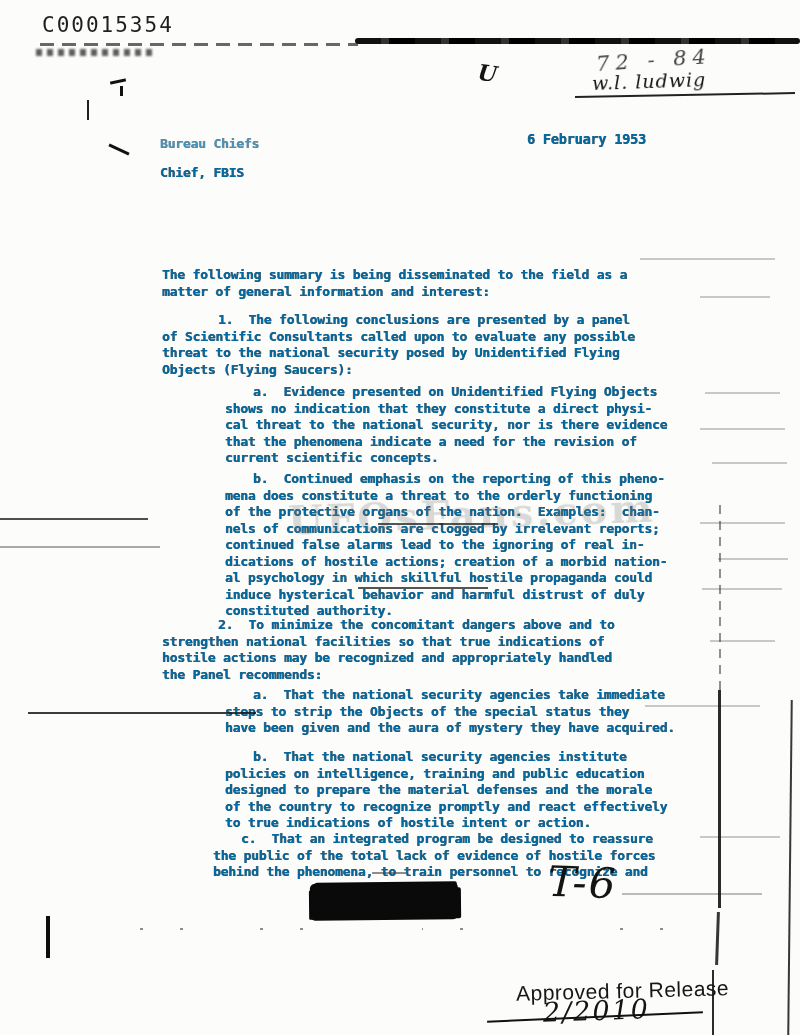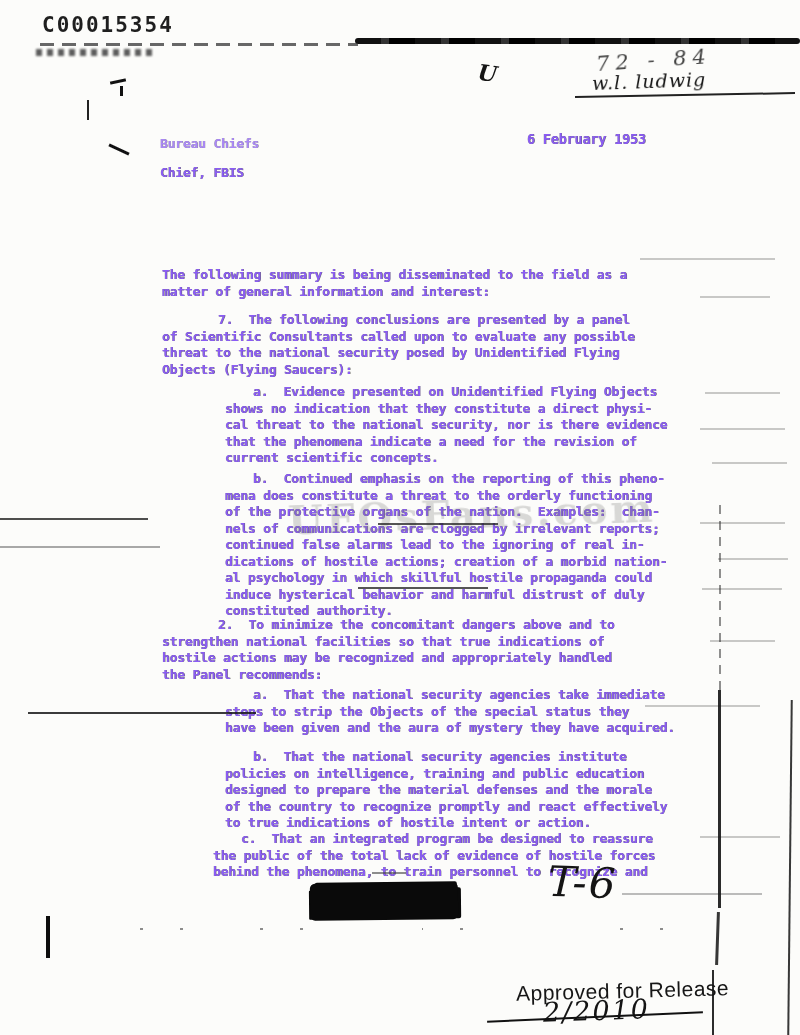--- a/index.html
+++ b/index.html
@@ -10,21 +10,21 @@
     overflow:hidden;
     font-family:"DejaVu Sans Mono", monospace;
   }
   
   .tw{
     position:absolute;
     font-family:"DejaVu Sans Mono", monospace;
     font-weight:bold;
     font-size:13px;
     line-height:16.5px;
-    color:#8b5cf6;
+    color:#0369a1;
     text-shadow:0.4px 0.3px 0.6px rgba(25,25,25,.65), -0.3px 0.1px 0.5px rgba(40,40,40,.35);
     white-space:pre-wrap;
     letter-spacing:-0.2px;
   }
   .para{width:500px;margin-top:20px;}
   .p0{left:162px;top:247px;width:500px;}
   .p1{left:162px;top:292px;width:510px;text-indent:56px;}
   .p2{left:225px;top:364px;width:470px;text-indent:28px;}
   .p3{left:225px;top:451px;width:470px;text-indent:28px;}
   .p4{left:162px;top:597px;width:510px;text-indent:56px;}
@@ -34,21 +34,21 @@
 
   .addr-to{left:160px;top:136px;opacity:.72;filter:blur(.3px);}
   .addr-from{left:160px;top:165px;}
   .addr-subj{left:160px;top:194px;}
   .addr-date{left:527px;top:131px;font-size:13.5px;}
 
   
   .doc-id{
     position:absolute;left:42px;top:13px;
     font-family:"DejaVu Sans Mono", monospace;
-    font-size:21px;font-weight:bold;color:#1f1f1f;
+    font-size:21px;font-weight:normal;color:#1f1f1f;
     letter-spacing:2px;
   }
 
   
   .hw{
     position:absolute;
     font-family:"DejaVu Serif", serif;
     font-style:italic;
     color:#141414;
   }
@@ -125,21 +125,21 @@
   <div class="art" style="left:120px;top:86px;width:3px;height:10px;background:#111;"></div>
   <div class="art" style="left:108px;top:148px;width:22px;height:3px;background:#111;transform:rotate(25deg);filter:blur(.3px);"></div>
   <div class="art" style="left:87px;top:100px;width:2px;height:20px;background:#222;filter:blur(.3px);"></div>
 
   <div class="tw addr-date">6 February 1953</div>
   <div class="tw addr-to">Bureau Chiefs</div>
   <div class="tw addr-from">Chief, FBIS</div>
 
   <div class="tw para p0">The following summary is being disseminated to the field as a
 matter of general information and interest:</div>
-  <div class="tw para p1">7.  The following conclusions are presented by a panel
+  <div class="tw para p1">1.  The following conclusions are presented by a panel
 of Scientific Consultants called upon to evaluate any possible
 threat to the national security posed by Unidentified Flying
 Objects (Flying Saucers):</div>
   <div class="tw para p2">a.  Evidence presented on Unidentified Flying Objects
 shows no indication that they constitute a direct physi-
 cal threat to the national security, nor is there evidence
 that the phenomena indicate a need for the revision of
 current scientific concepts.</div>
   <div class="tw para p3">b.  Continued emphasis on the reporting of this pheno-
 mena does constitute a threat to the orderly functioning

